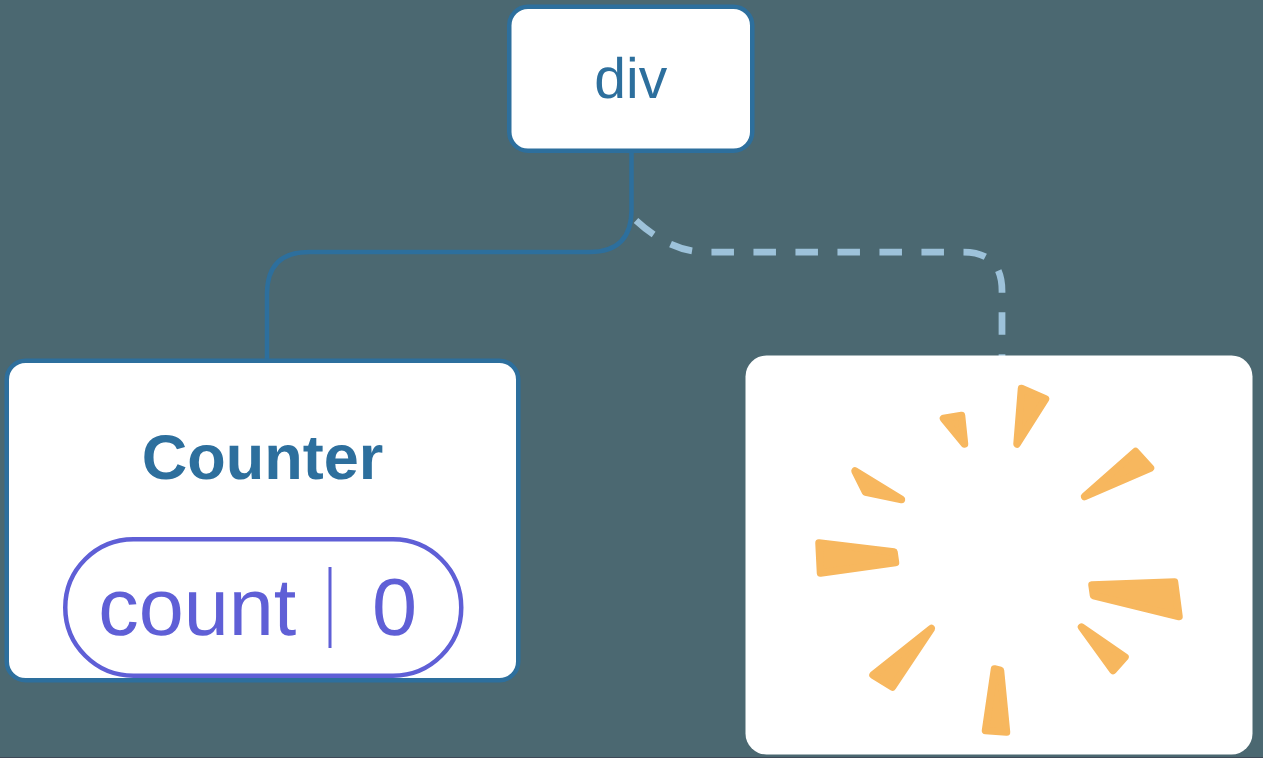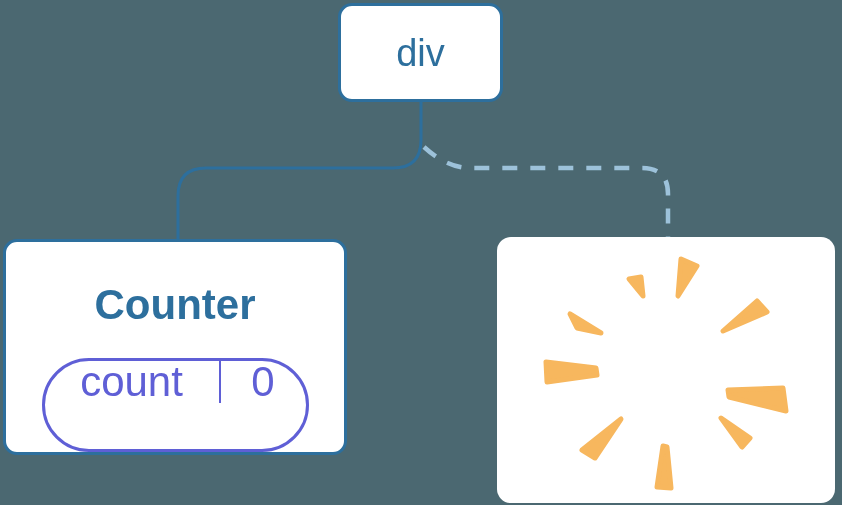--- a/index.html
+++ b/index.html
@@ -36,23 +36,23 @@
     margin-top:42px;
     font-size:42px;font-weight:600;line-height:1;
     color:var(--node-text,#2d6f9d);
   }
   .state-pill{
     margin-top:32px;
     width:267px;height:105px;
     box-sizing:border-box;
     border:3px solid var(--state-accent,#5f5fd6);
     border-radius:999px;
-    display:flex;align-items:flex-start;
+    display:flex;align-items:center;
     color:var(--state-accent,#5f5fd6);
-    font-size:42px;line-height:1;
+    font-size:54px;line-height:1;
     overflow:hidden;
   }
   .state-key-cell{
     flex:0 0 174px;
     display:flex;align-items:center;justify-content:center;
     border-right:2.5px solid var(--state-accent,#5f5fd6);
   }
   .state-value-cell{
     flex:1;
     display:flex;align-items:center;justify-content:center;

